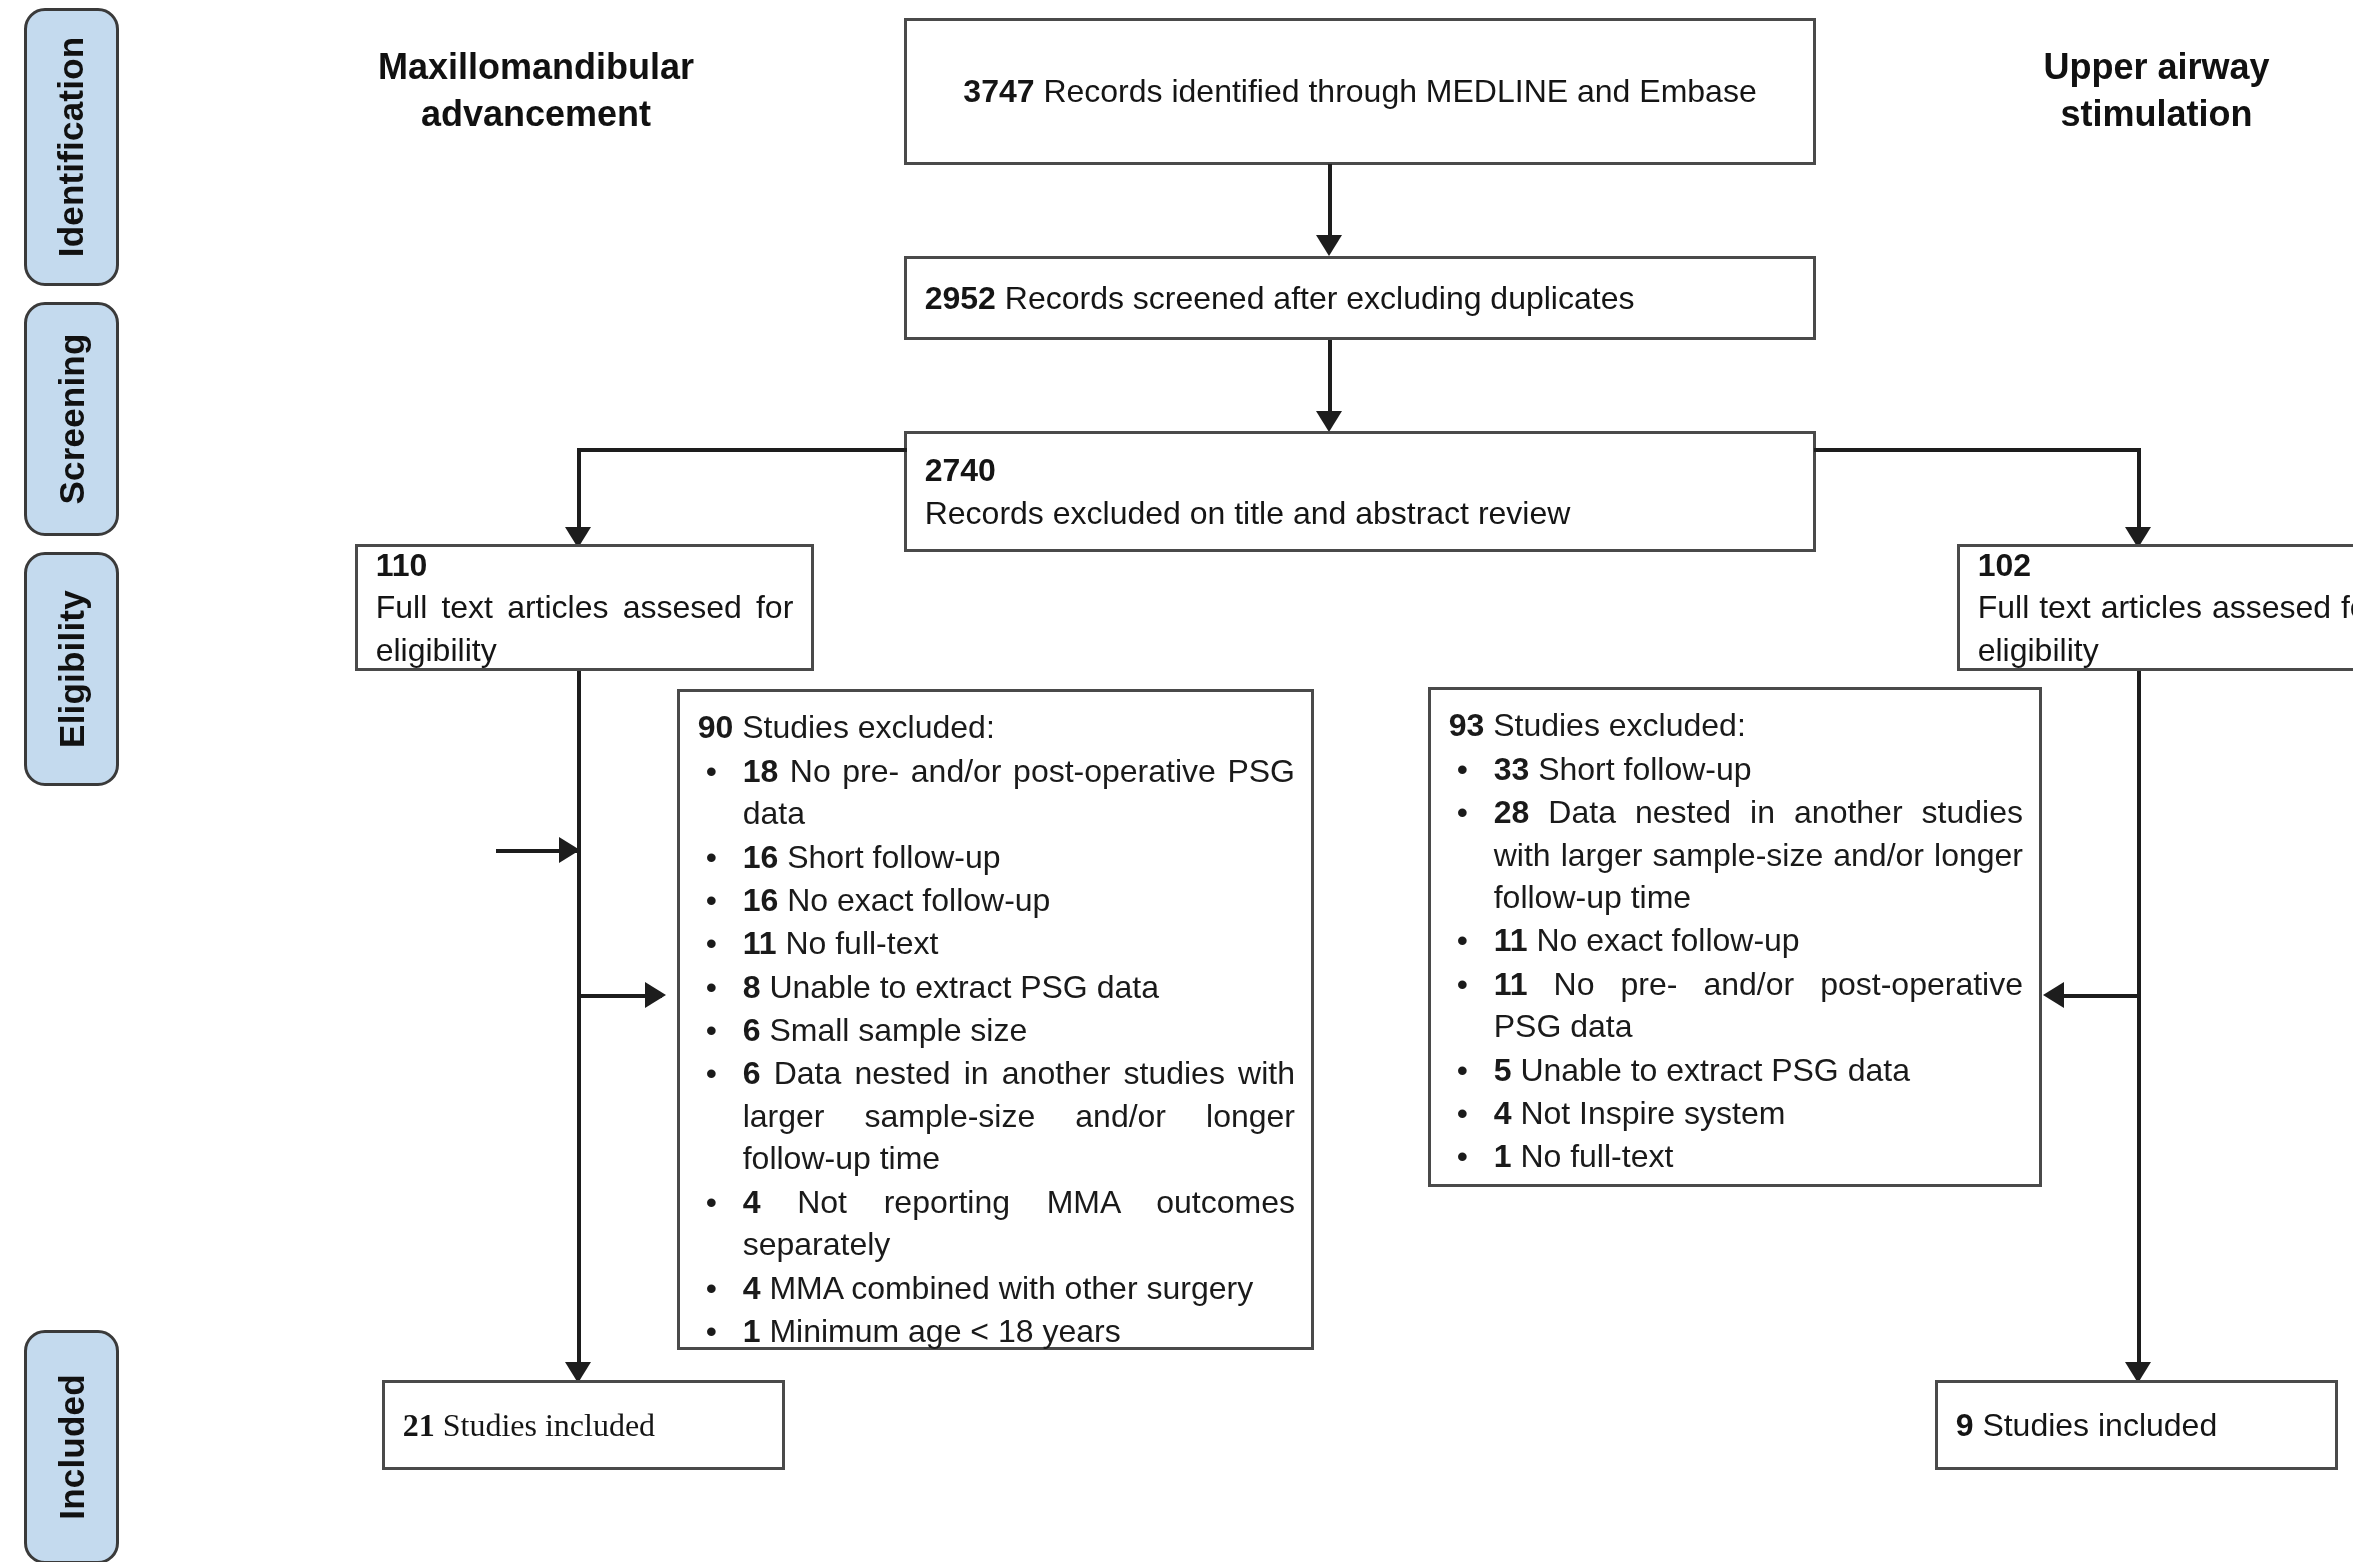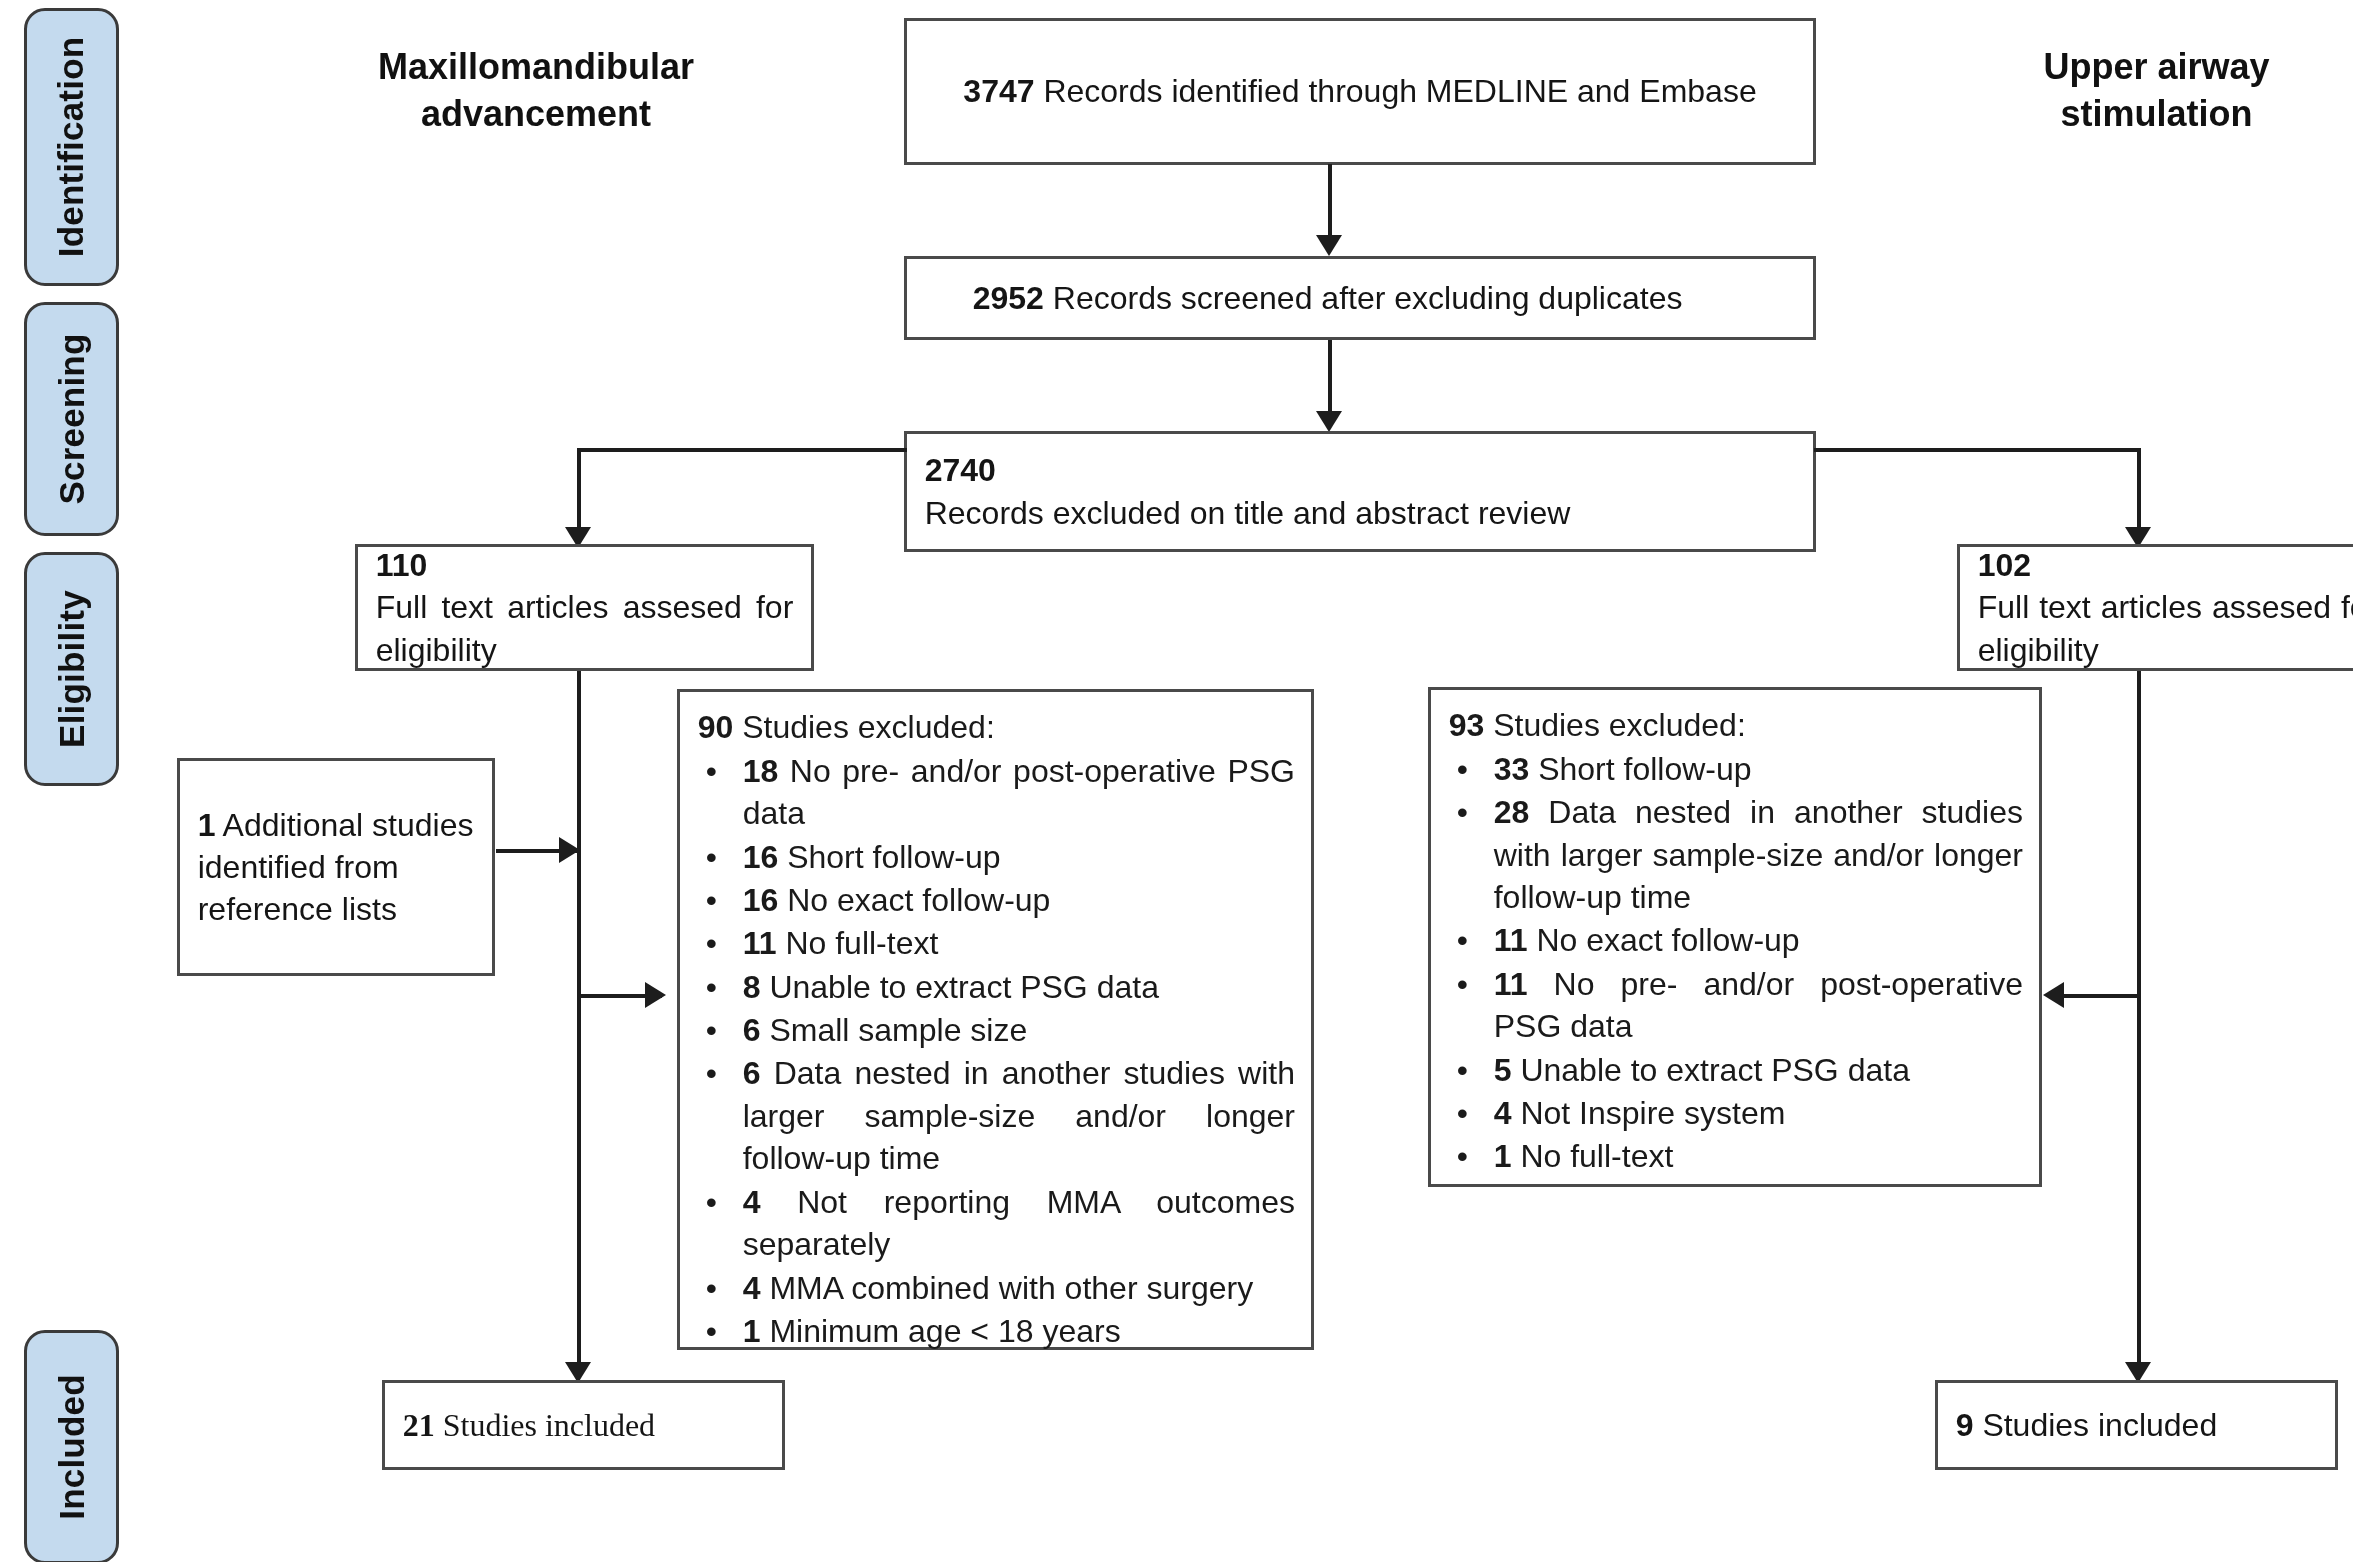--- a/index.html
+++ b/index.html
@@ -156,21 +156,21 @@
   <div class="box" style="left:904px;top:17.7px;width:912px;height:147px;align-items:center;">
     <div class="txt">
       <b>3747</b>
       <span>Records identified through MEDLINE and Embase</span>
     </div>
   </div>
 
   <div class="vline" style="left:1328px;top:164px;height:73px;"></div>
   <div class="arrow-d" style="left:1316px;top:235px;"></div>
 
-  <div class="box" style="left:904px;top:256px;width:912px;height:84px;padding-left:48px;">
+  <div class="box" style="left:904px;top:256px;width:912px;height:84px;">
     <div class="txt">
       <b>2952</b>
       <span>Records screened after excluding duplicates</span>
     </div>
   </div>
 
   <div class="vline" style="left:1328px;top:340px;height:73px;"></div>
   <div class="arrow-d" style="left:1316px;top:411px;"></div>
 
   <div class="box just" style="left:904px;top:431px;width:912px;height:121px;">
@@ -195,26 +195,20 @@
     </div>
   </div>
 
   <div class="box just" style="left:1957px;top:544px;width:442px;height:127px;">
     <div class="txt">
       <b>102</b>
       <span>Full text articles assesed for eligibility</span>
     </div>
   </div>
 
-  <div class="box" style="left:177px;top:758px;width:318px;height:218px;">
-    <div class="txt">
-      <b>1</b>
-      <span>Additional studies identified from reference lists</span>
-    </div>
-  </div>
 
   <div class="hline" style="left:496px;top:849px;width:81px;"></div>
   <div class="arrow-r" style="left:559px;top:837px;"></div>
 
   <div class="vline" style="left:577px;top:671px;height:693px;"></div>
   <div class="arrow-d" style="left:565px;top:1362px;"></div>
 
   <div class="hline" style="left:577px;top:994px;width:85px;"></div>
   <div class="arrow-r" style="left:645px;top:982px;"></div>
 

